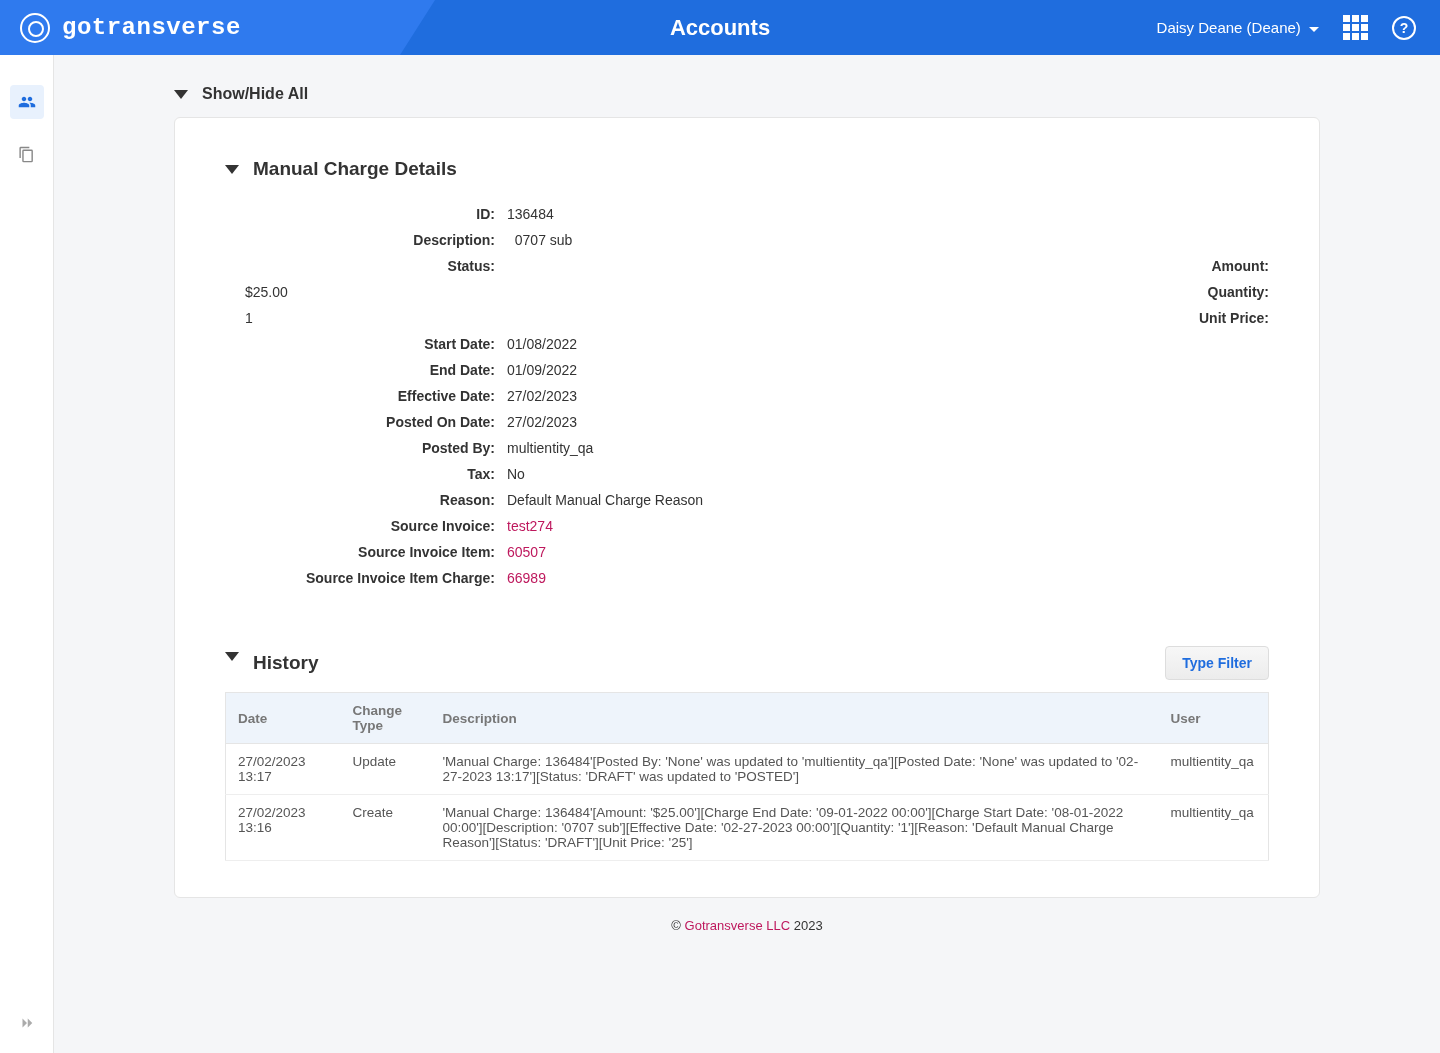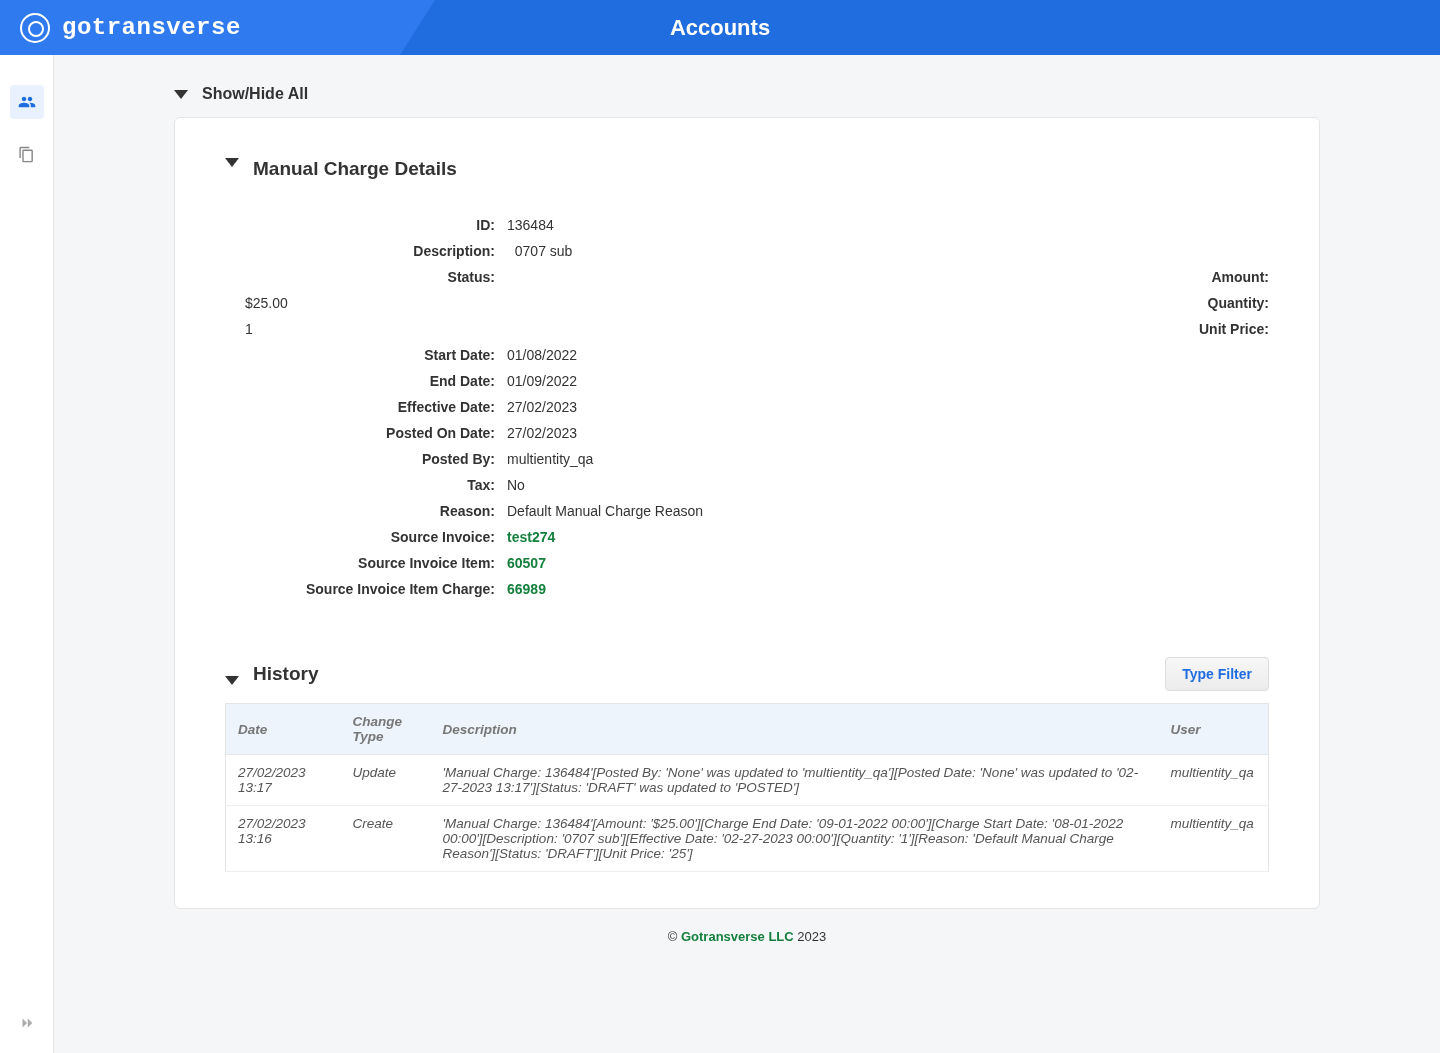--- a/index.html
+++ b/index.html
@@ -148,58 +148,58 @@
   }
   .showhide-title { font-size: 16px; font-weight: 700; }
   .card {
     background: #fff;
     border: 1px solid #e5e5e5;
     border-radius: 6px;
     padding: 40px 50px 36px 50px;
   }
   .section-head {
     display: flex;
+    align-items: center;
     gap: 14px;
-    margin-bottom: 37px;
+    margin-bottom: 26px;
   }
   .section-title { font-size: 19px; font-weight: 700; }
   .details-grid {
     display: grid;
     grid-template-columns: 250px 1fr;
     row-gap: 10px;
     column-gap: 12px;
     margin-left: 20px;
     margin-bottom: 60px;
   }
   .dg-label { text-align: right; font-weight: 700; font-size: 14px; }
   .dg-value { font-size: 14px; }
-  .link { color: #15803d; cursor: pointer; font-weight: bold; }
+  .link { color: #be185d; cursor: pointer; }
   .history-head {
     display: flex;
     align-items: center;
     justify-content: space-between;
     margin-bottom: 12px;
   }
-  .history-head-left { display: flex; align-items: flex-end; gap: 14px; }
+  .history-head-left { display: flex; align-items: flex-start; gap: 14px; }
   .show-filter-btn {
     background: linear-gradient(#f7f7f7, #ececec);
     border: 1px solid #ddd;
     color: #1f6dde;
     font-weight: 600;
     font-size: 14px;
     padding: 8px 16px;
     border-radius: 4px;
     cursor: pointer;
   }
   table.history {
     width: 100%;
     border-collapse: collapse;
     border: 1px solid #e5e5e5;
     font-size: 13.5px;
-    font-style: italic;
   }
   table.history thead th {
     background: #eef4fb;
     color: #777;
     font-weight: 600;
     text-align: left;
     padding: 10px 12px;
     border-bottom: 1px solid #e5e5e5;
   }
   table.history tbody td {
@@ -221,20 +221,38 @@
 </style>
 </head>
 <body>
 
 <div class="header">
   <div class="header-left">
     <div class="logo-icon"></div>
     <div class="brand-text">gotransverse</div>
   </div>
   <div class="header-center">Accounts</div>
+  <div class="header-right">
+    <div class="user-menu">
+      <span>Daisy Deane (Deane)</span>
+      <span class="caret-down"></span>
+    </div>
+    <div class="apps-icon">
+      <span></span>
+        <span></span>
+        <span></span>
+      <span></span>
+        <span></span>
+        <span></span>
+      <span></span>
+        <span></span>
+        <span></span>
+    </div>
+    <div class="help-icon">?</div>
+  </div>
 </div>
 
 <div class="body-wrap">
   <div class="sidebar">
     <div class="sidebar-item active">
       <svg width="18" height="18" viewBox="0 0 24 24">
           <path fill="currentColor" d="M16 11c1.66 0 2.99-1.34 2.99-3S17.66 5 16 5s-3 1.34-3 3 1.34 3 3 3zm-8 0c1.66 0 2.99-1.34 2.99-3S9.66 5 8 5 5 6.34 5 8s1.34 3 3 3zm0 2c-2.33 0-7 1.17-7 3.5V19h14v-2.5C15 14.17 10.33 13 8 13zm8 0c-.29 0-.62.02-.97.05 1.16.84 1.97 1.97 1.97 3.45V19h6v-2.5c0-2.33-4.67-3.5-7-3.5z"></path>
         </svg>
     </div>
     <div class="sidebar-item">

